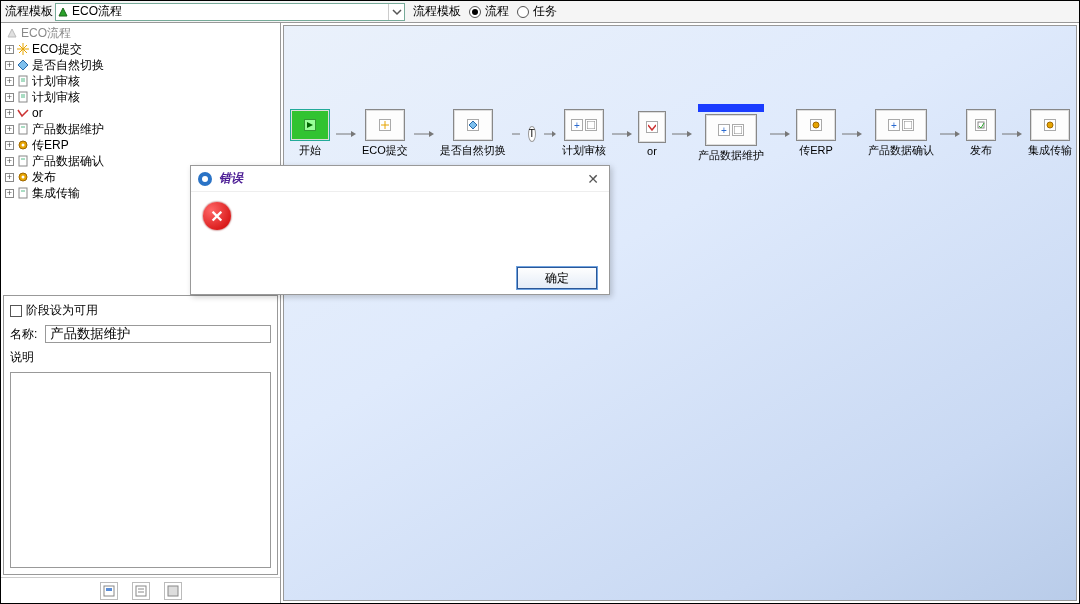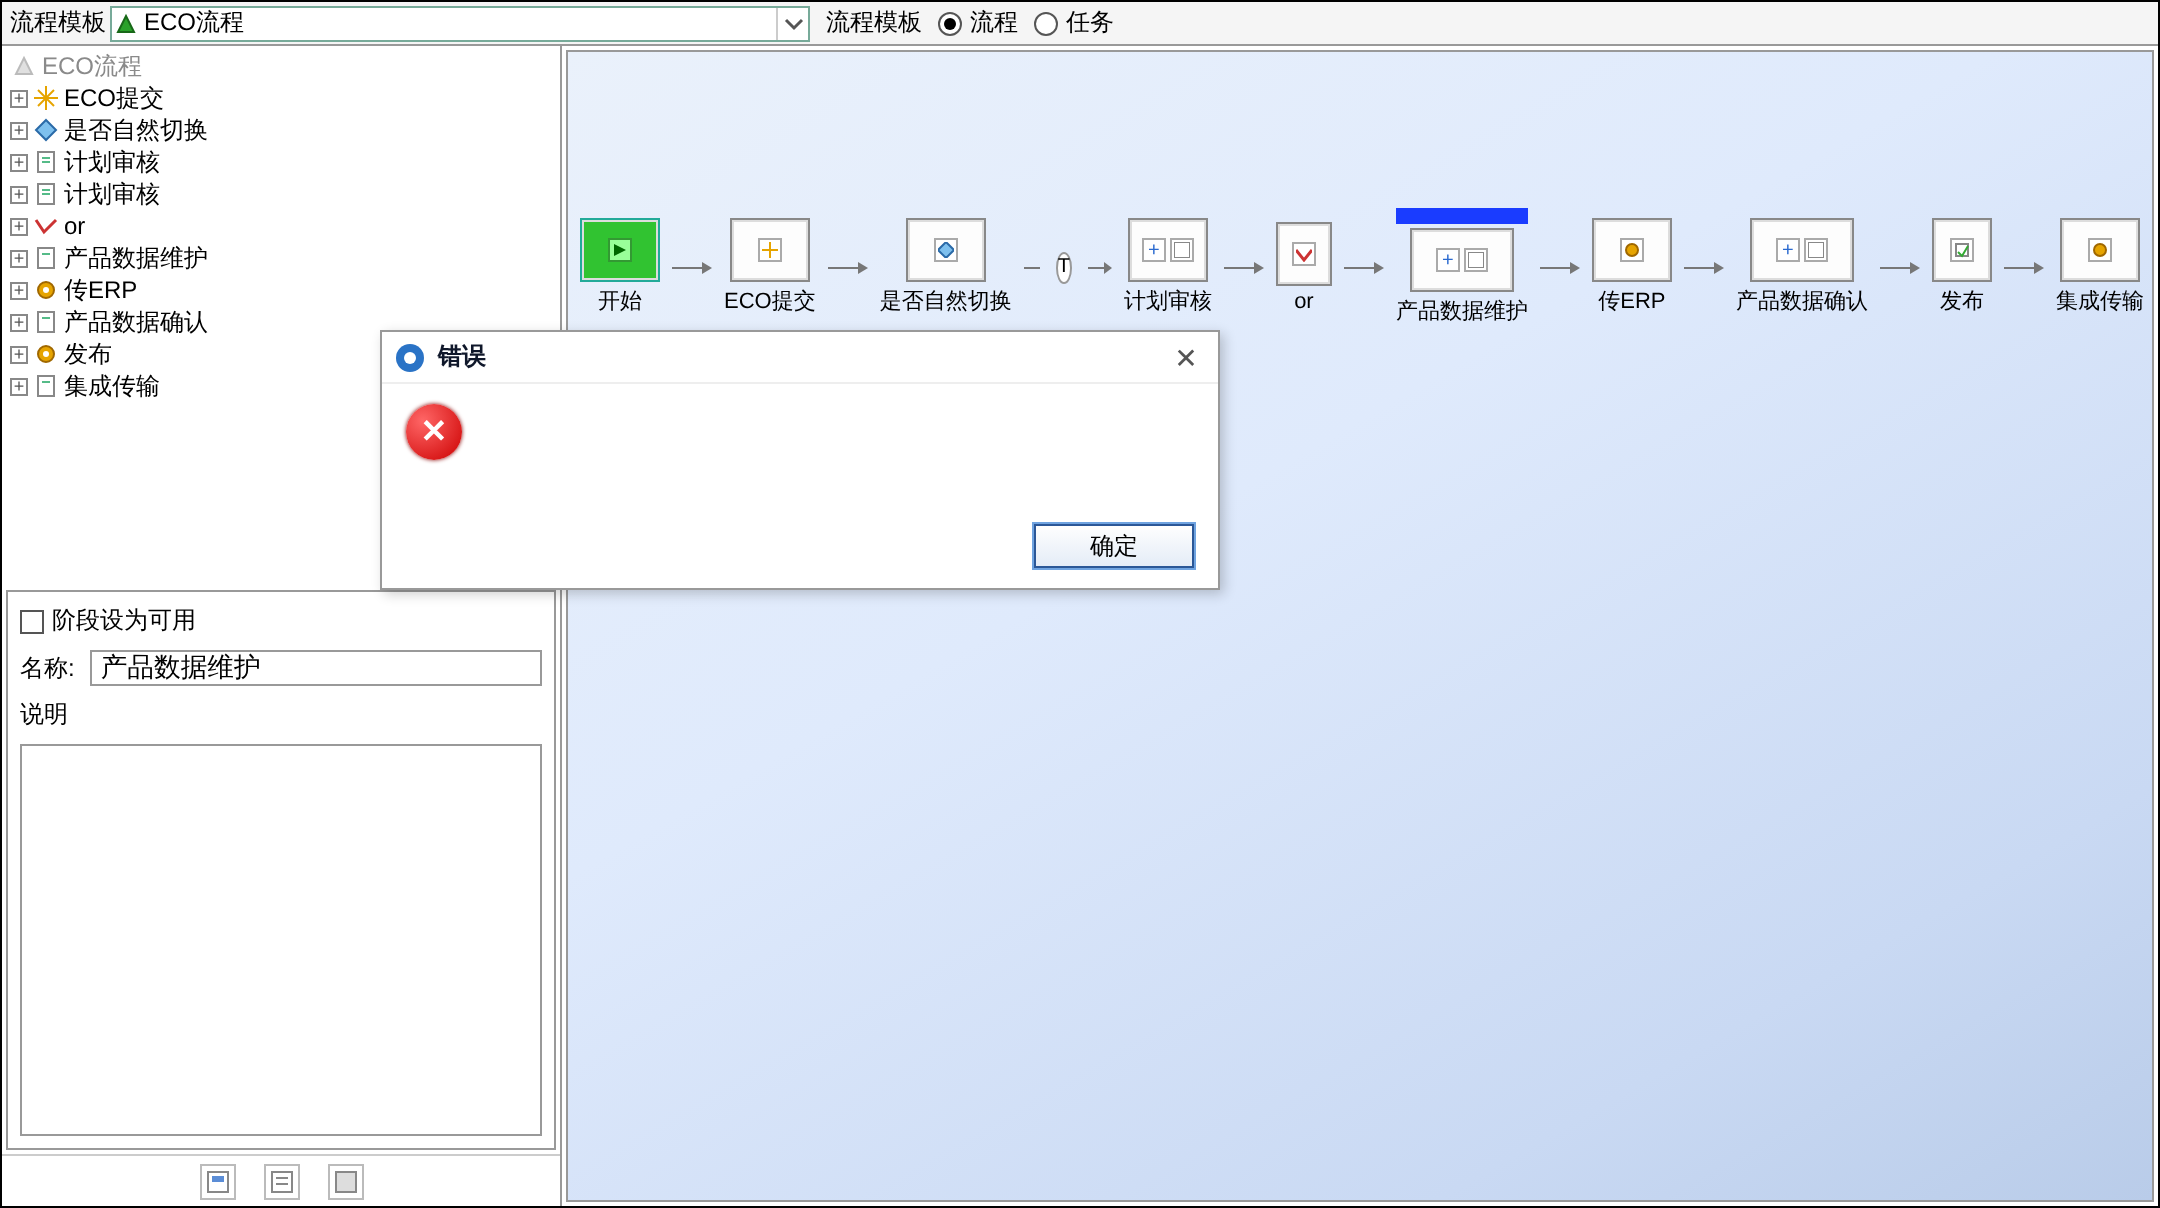--- a/index.html
+++ b/index.html
@@ -46,26 +46,26 @@
   .nbox .mini { width: 12px; height: 12px; border: 1px solid #aaa; background: #fff; display: flex; align-items: center; justify-content: center; font-size: 10px; }
   .selbar { height: 8px; width: 100%; background: #1a3cff; margin-bottom: 2px; }
   .nlbl { font-size: 11px; margin-top: 2px; white-space: nowrap; text-align: center; }
   .arrow { display: flex; align-items: center; }
   .arrow svg { display: block; }
   .tmark { width: 16px; height: 16px; border: 1px solid #999; border-radius: 50%; display: flex; align-items: center; justify-content: center; font-size: 10px; background: #fff; margin: 0 2px; }
   
   .dialog { position: absolute; left: 190px; top: 165px; width: 420px; height: 130px; border: 1px solid #999; background: #fff; box-shadow: 2px 2px 6px rgba(0,0,0,0.2); display: flex; flex-direction: column; }
   .dlg-title { height: 26px; display: flex; align-items: center; padding: 0 6px; gap: 6px; background: #fff; border-bottom: 1px solid #eee; }
   .dlg-title .dicn { width: 16px; height: 16px; }
-  .dlg-title .ttxt { color: #0f172a; font-weight: bold; }
+  .dlg-title .ttxt { color: #4c1d95; font-weight: bold; font-style: italic; }
   .dlg-close { margin-left: auto; width: 20px; height: 20px; display: flex; align-items: center; justify-content: center; font-size: 14px; color: #555; }
   .dlg-body { flex: 1; display: flex; align-items: flex-start; padding: 10px 12px; gap: 10px; }
   .err-icn { width: 28px; height: 28px; border-radius: 50%; background: radial-gradient(circle at 30% 30%, #f66, #c00); display: flex; align-items: center; justify-content: center; color: #fff; font-weight: bold; font-size: 16px; box-shadow: 0 0 2px #800; }
   .err-msg { border: 2px solid #e02020; padding: 2px 6px; }
-  .dlg-btns { height: 32px; display: flex; align-items: flex-start; justify-content: flex-end; padding: 0 12px; }
+  .dlg-btns { height: 32px; display: flex; align-items: center; justify-content: flex-end; padding: 0 12px; }
   .okbtn { width: 80px; height: 22px; border: 1px solid #2b5797; background: linear-gradient(#fefefe,#e4ecf7); display: flex; align-items: center; justify-content: center; box-shadow: 0 0 0 1px #6fa3e0; }
 </style>
 </head>
 <body>
 
 <div class="root">
 
   <div class="topbar">
     <span class="lbl">流程模板</span>
     <div class="combo">

